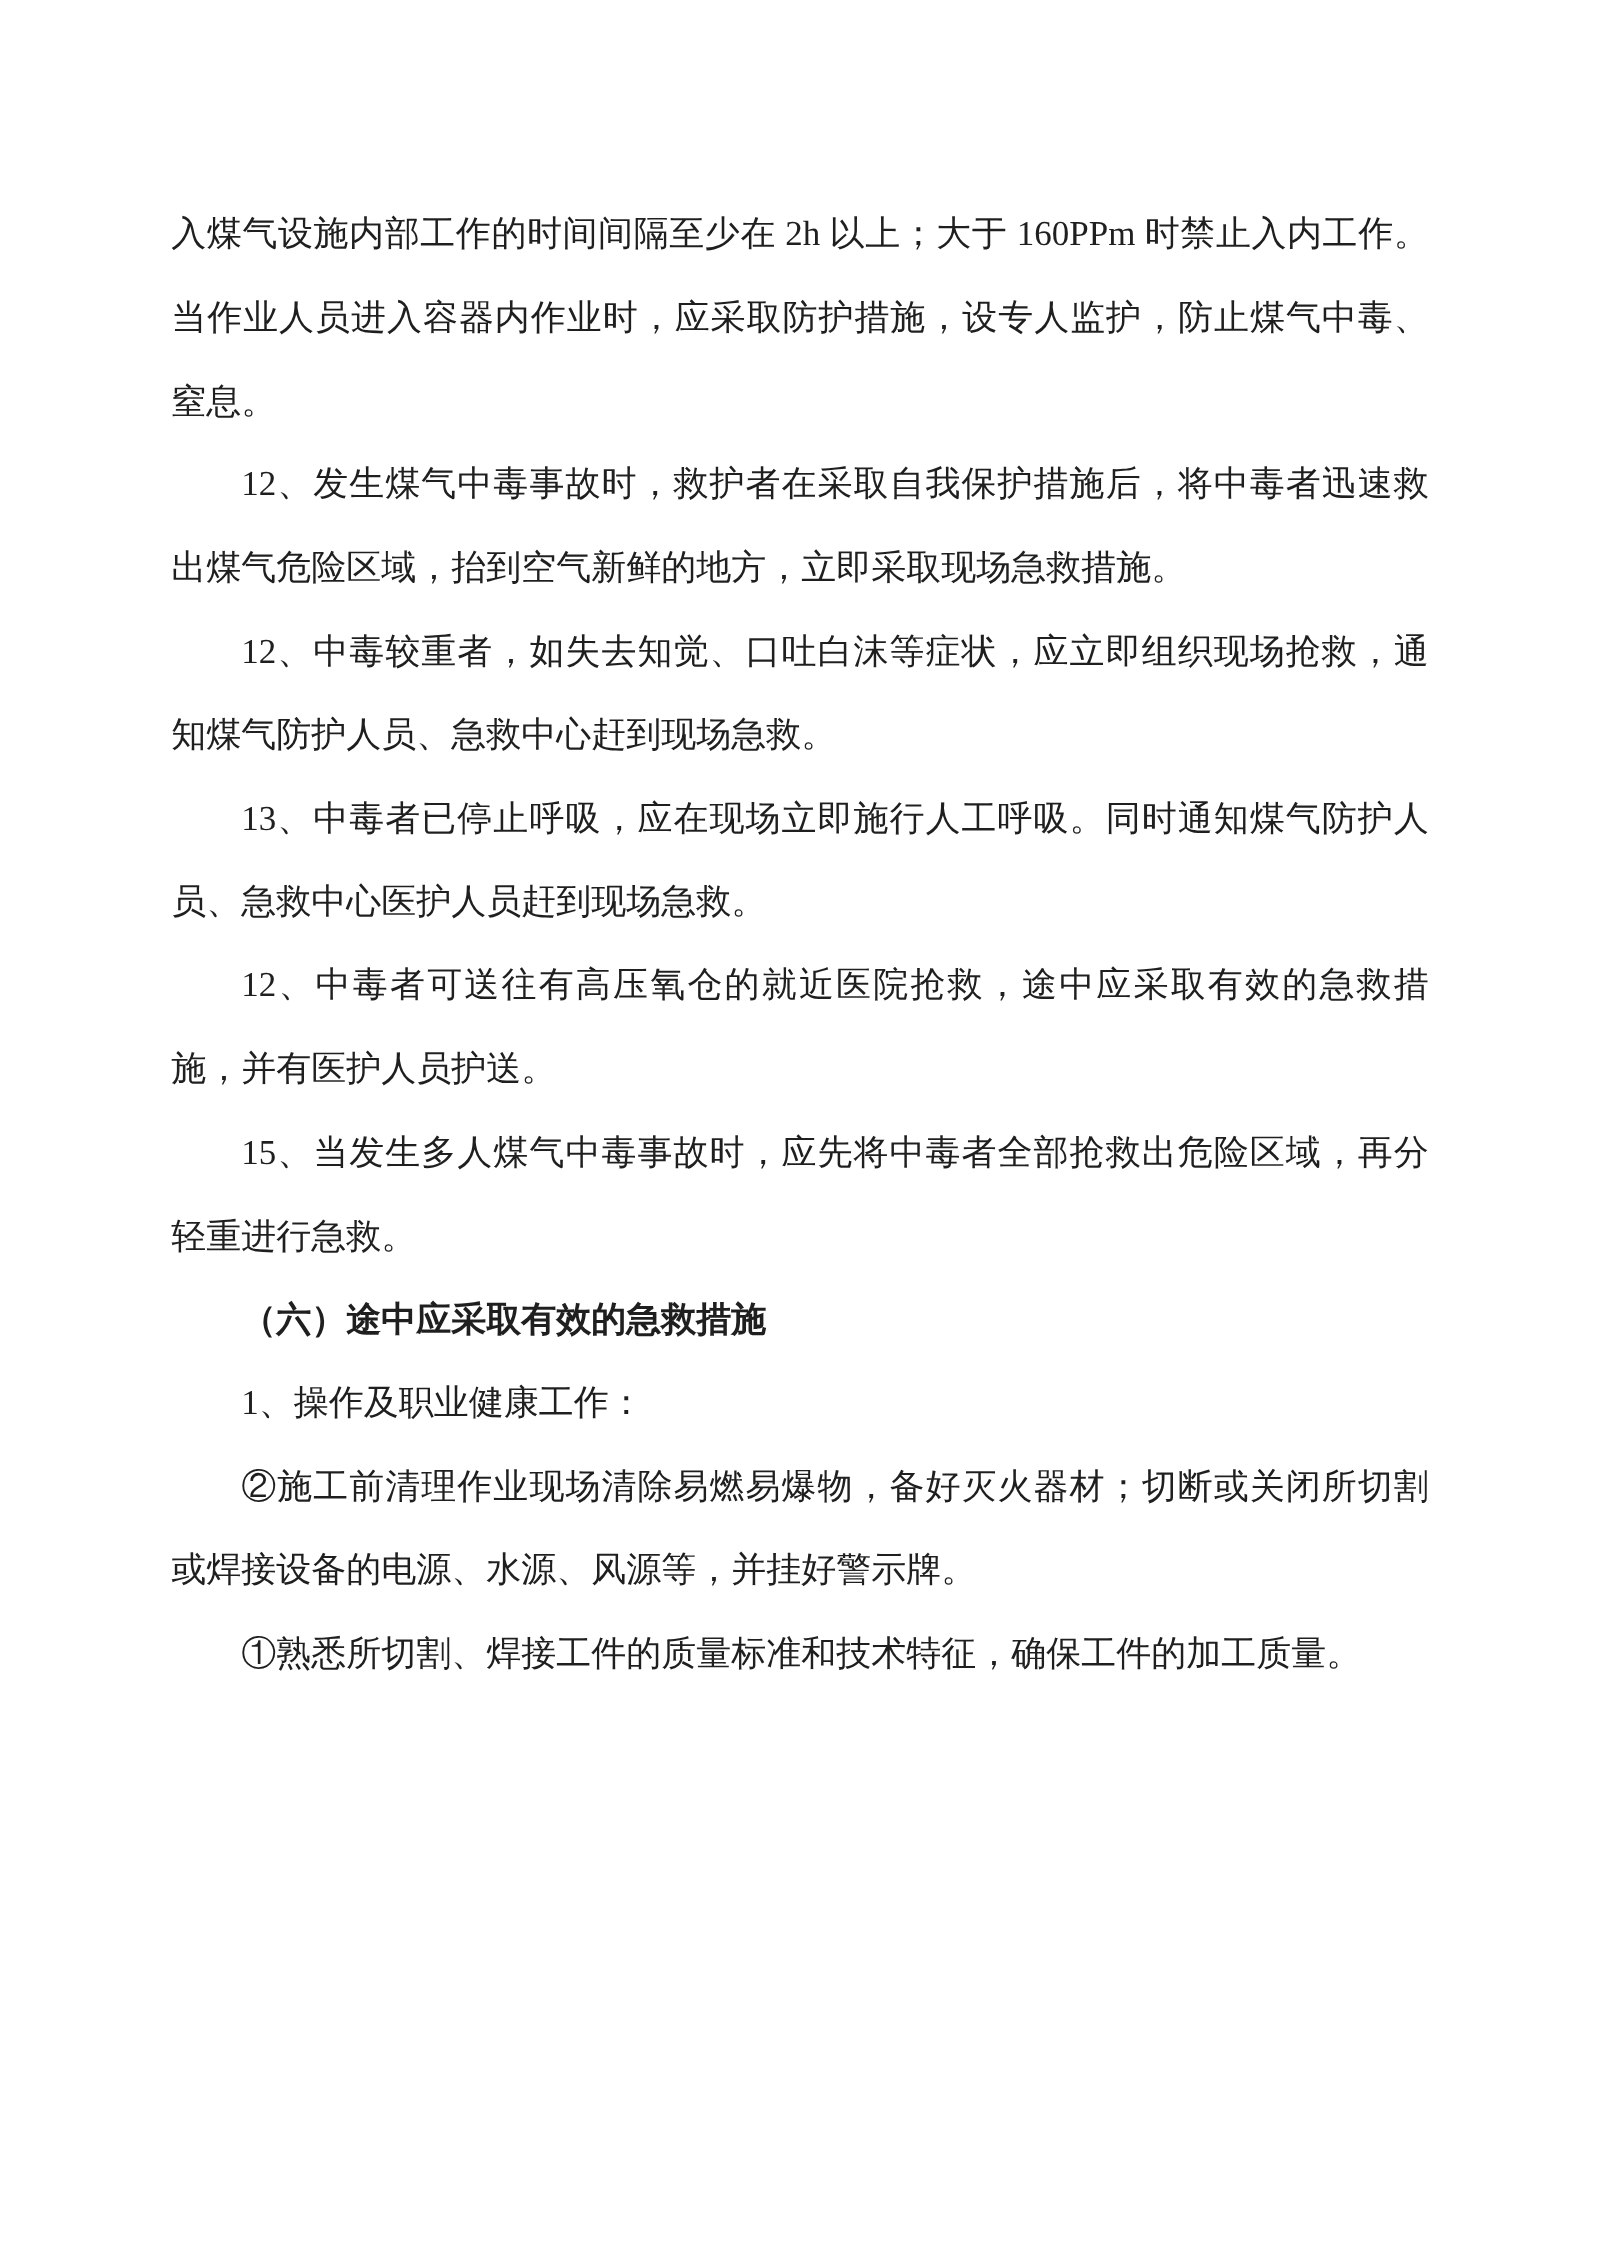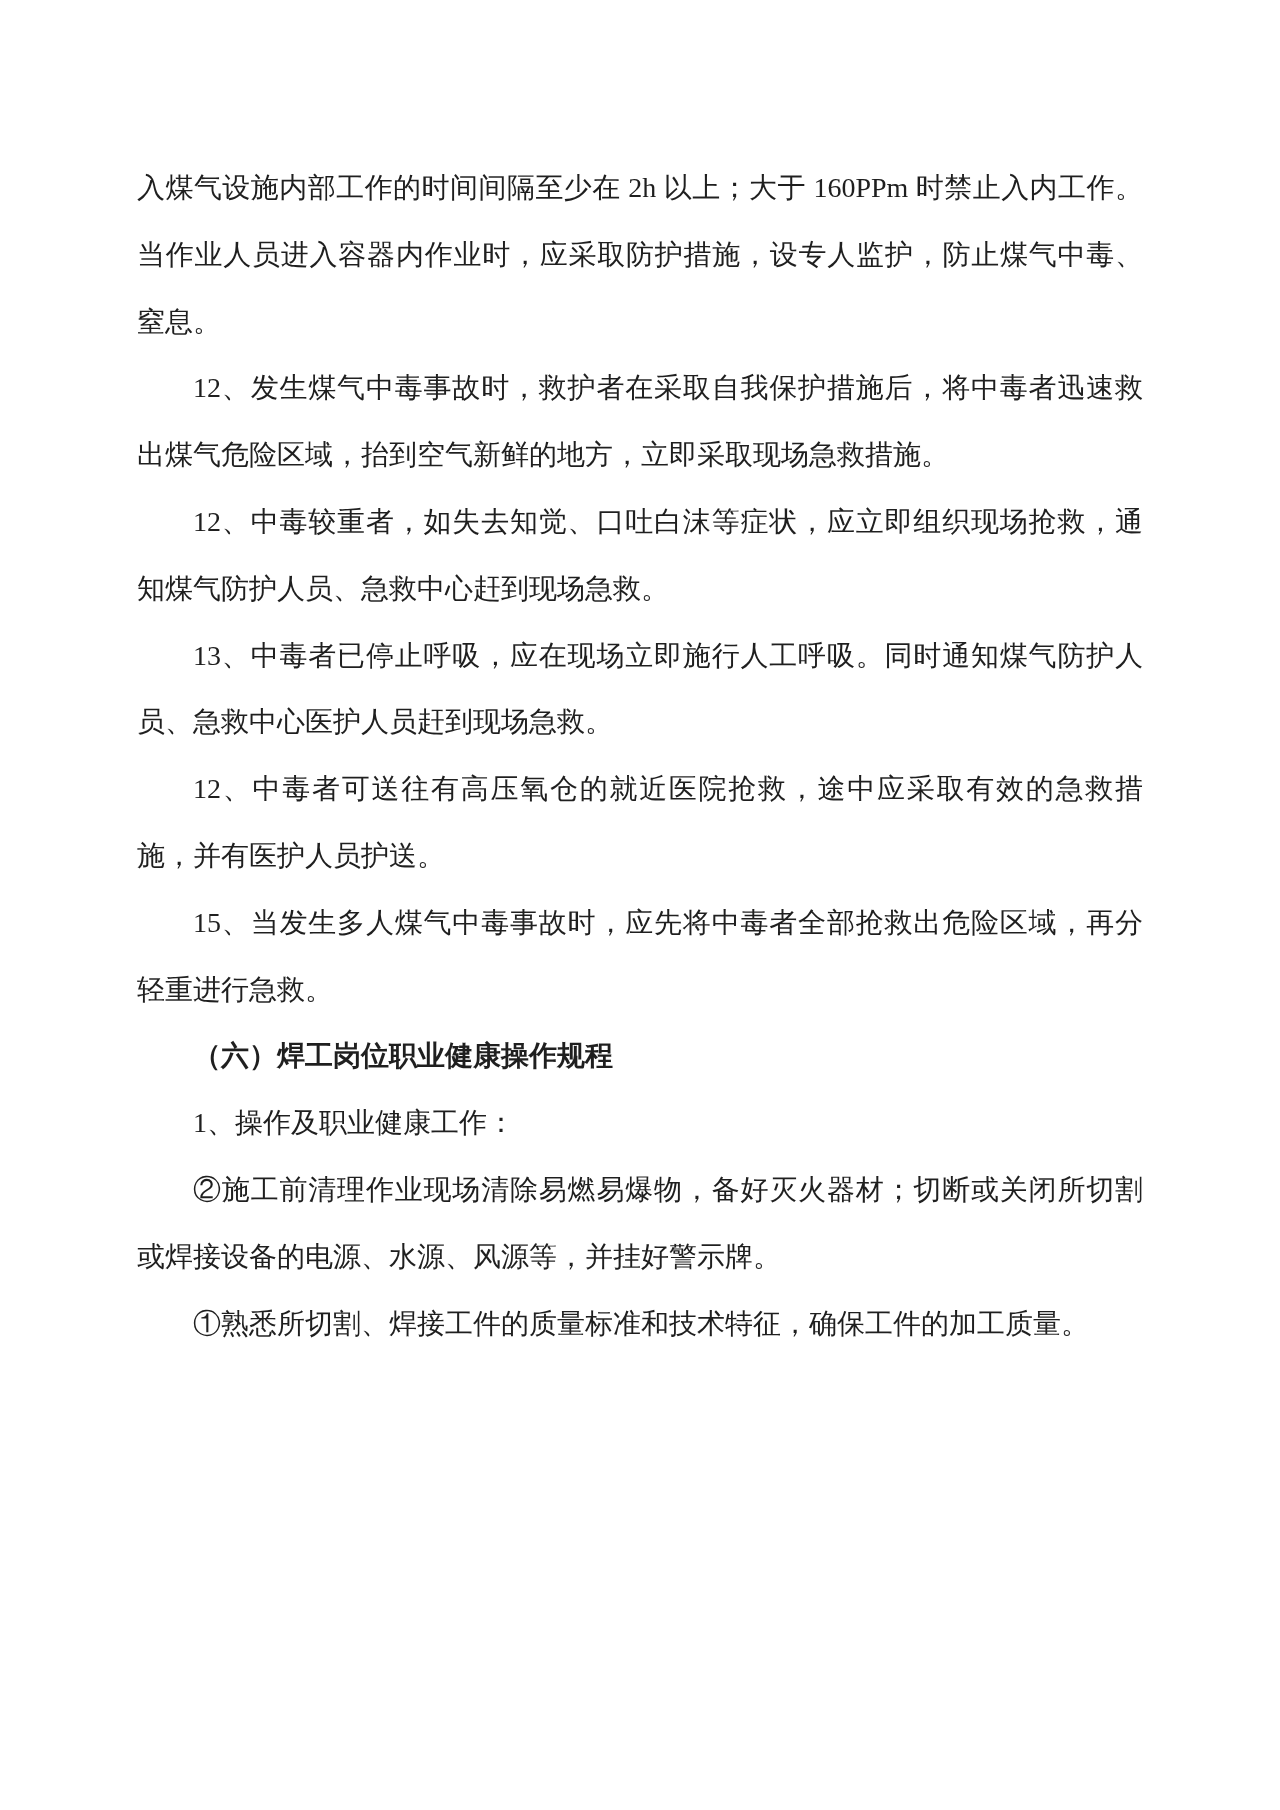--- a/index.html
+++ b/index.html
@@ -56,21 +56,21 @@
 
 <div class="page">
 
   <div class="content">
     <p class="para">入煤气设施内部工作的时间间隔至少在 2h 以上；大于 160PPm 时禁止入内工作。当作业人员进入容器内作业时，应采取防护措施，设专人监护，防止煤气中毒、窒息。</p>
     <p class="para p-indent">12、发生煤气中毒事故时，救护者在采取自我保护措施后，将中毒者迅速救出煤气危险区域，抬到空气新鲜的地方，立即采取现场急救措施。</p>
     <p class="para p-indent">12、中毒较重者，如失去知觉、口吐白沫等症状，应立即组织现场抢救，通知煤气防护人员、急救中心赶到现场急救。</p>
     <p class="para p-indent">13、中毒者已停止呼吸，应在现场立即施行人工呼吸。同时通知煤气防护人员、急救中心医护人员赶到现场急救。</p>
     <p class="para p-indent">12、中毒者可送往有高压氧仓的就近医院抢救，途中应采取有效的急救措施，并有医护人员护送。</p>
     <p class="para p-indent">15、当发生多人煤气中毒事故时，应先将中毒者全部抢救出危险区域，再分轻重进行急救。</p>
-    <p class="para p-indent p-heading">（六）焊工岗位职业健康操作规程</p>
+    <p class="para p-indent p-heading">（六）途中应采取有效的急救措施</p>
     <p class="para p-indent">1、操作及职业健康工作：</p>
     <p class="para p-indent">②施工前清理作业现场清除易燃易爆物，备好灭火器材；切断或关闭所切割或焊接设备的电源、水源、风源等，并挂好警示牌。</p>
     <p class="para p-indent">①熟悉所切割、焊接工件的质量标准和技术特征，确保工件的加工质量。</p>
   </div>
 
   <div class="footer">第 34 页 共 46 页</div>
 
 </div>
 
 </body></html>

